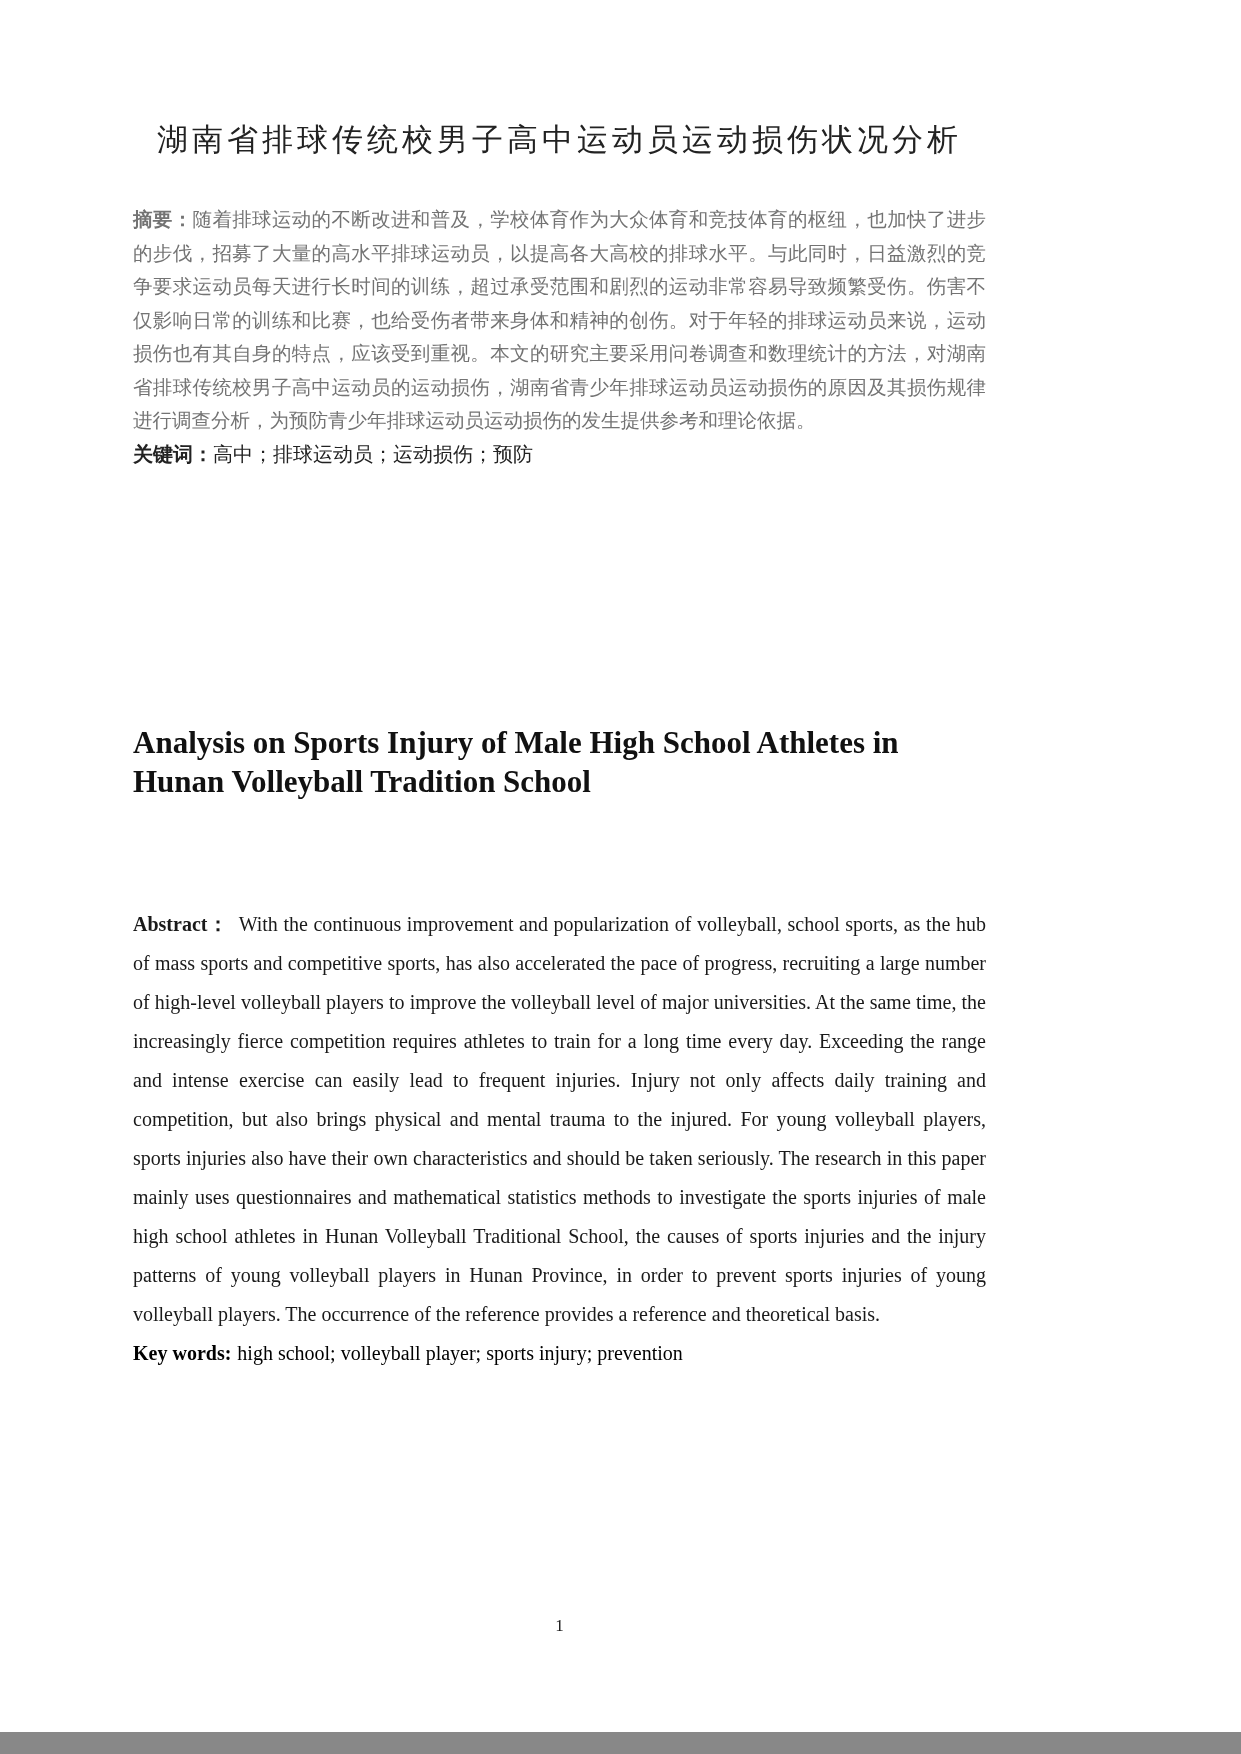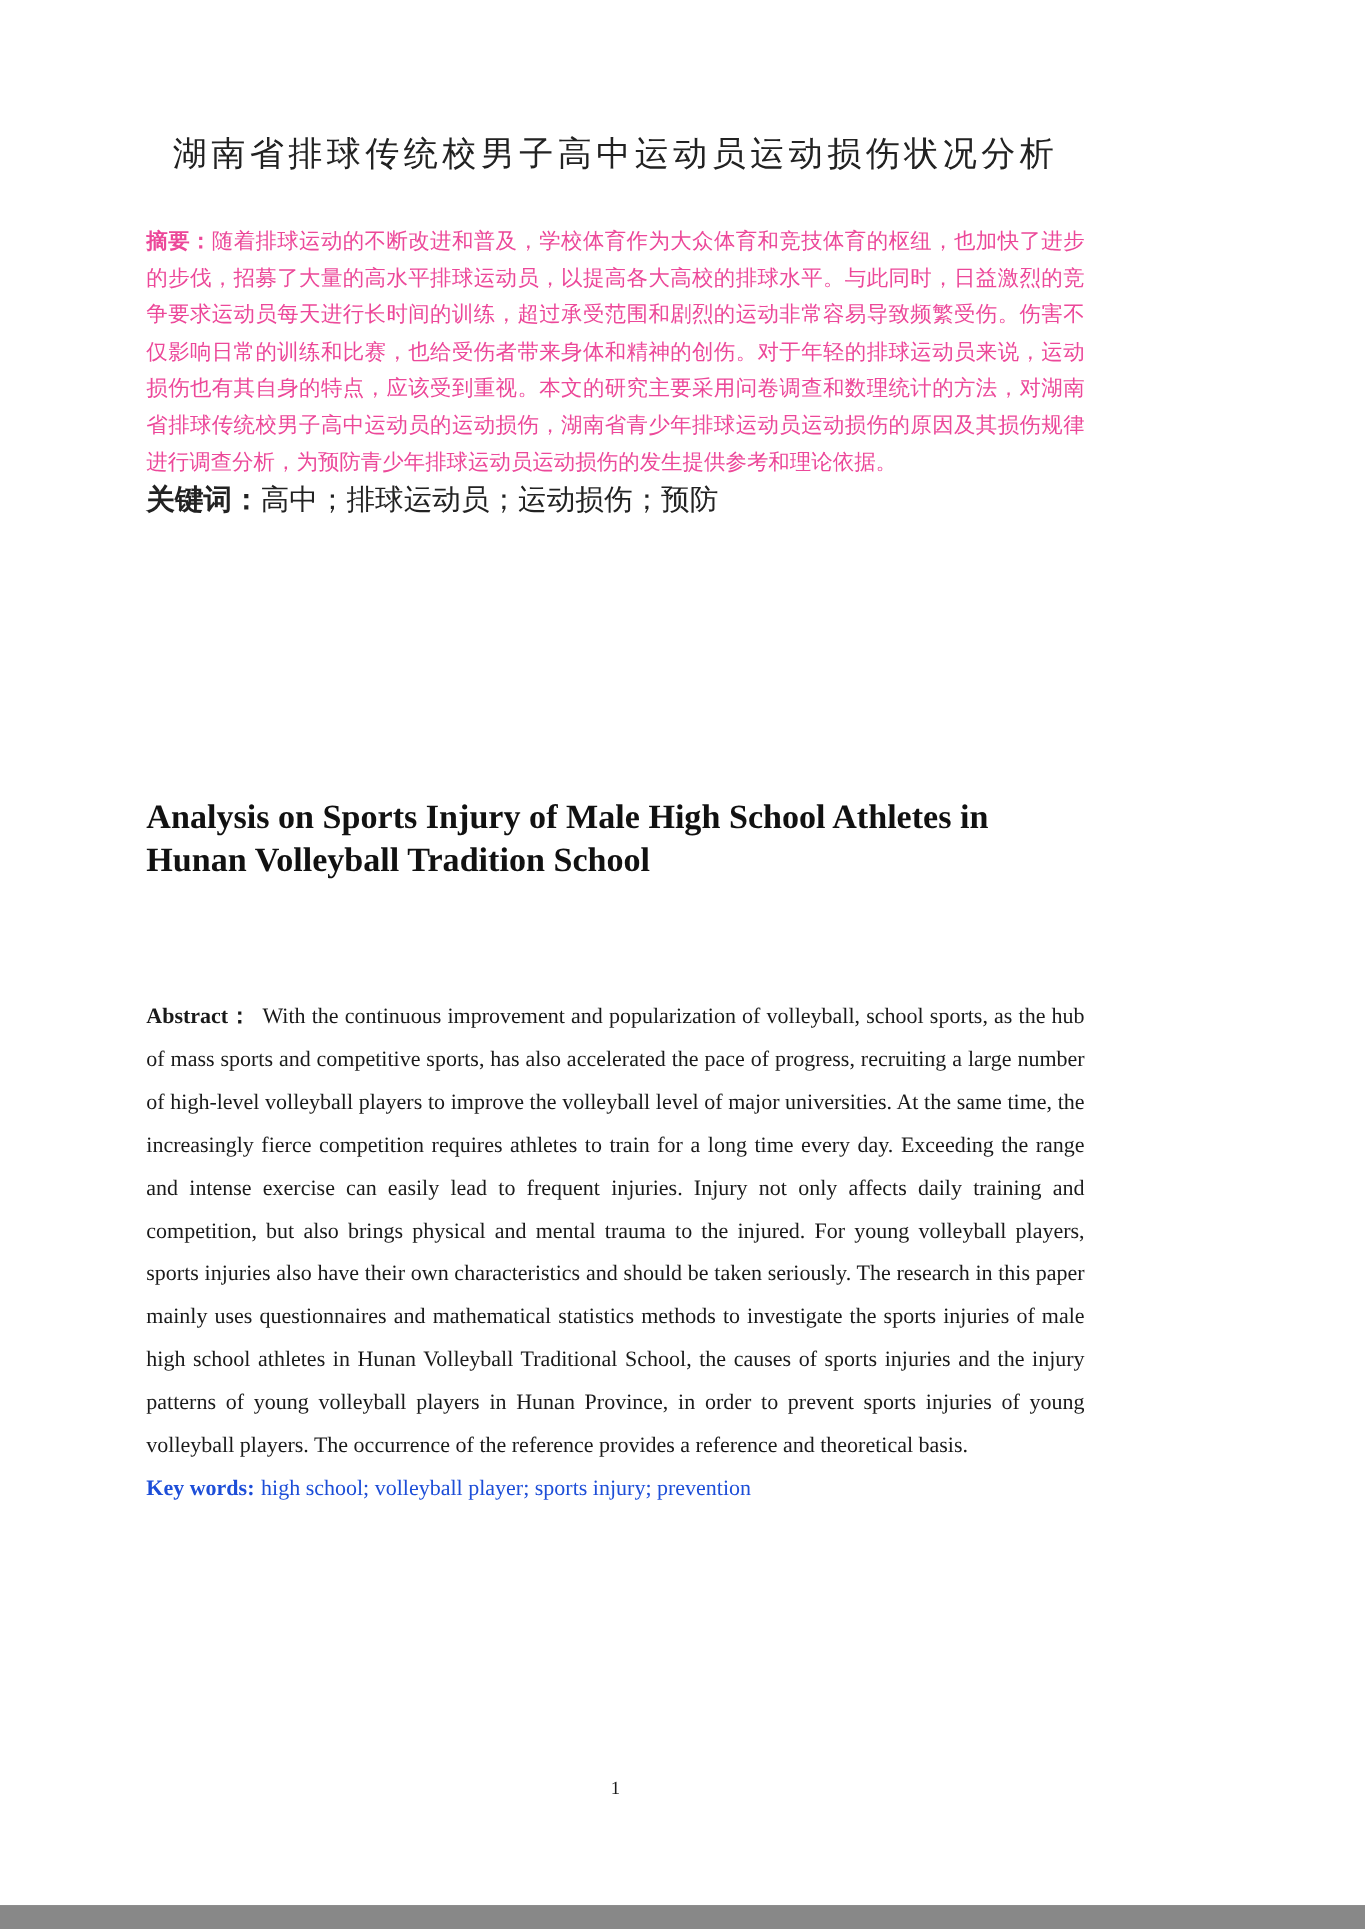--- a/index.html
+++ b/index.html
@@ -32,28 +32,28 @@
     letter-spacing: 4px;
     color: #222;
     line-height: 1.4;
   }
   .abstract-zh {
     margin-top: 42px;
     font-size: 19.5px;
     line-height: 33.5px;
     text-align: justify;
     text-justify: inter-ideograph;
-    color: #ec4899;
+    color: #737373;
   }
   .abstract-zh .label,
   .keywords-zh .label {
     font-weight: 700;
   }
   .keywords-zh {
-    font-size: 26px;
+    font-size: 20px;
     line-height: 33.5px;
     color: #222;
   }
   .title-en {
     margin-top: 252px;
     font-size: 31px;
     line-height: 39px;
     color: #111;
   }
   .abstract-en {
@@ -66,21 +66,21 @@
   .abstract-en .label,
   .keywords-en .label {
     font-weight: 700;
   }
   .abstract-en .label {
     margin-right: 10px;
   }
   .keywords-en {
     font-size: 20px;
     line-height: 39px;
-    color: #1d4ed8;
+    color: #000000;
   }
   .keywords-en .label {
     margin-right: 6px;
   }
   .page-number {
     position: absolute;
     left: 0;
     top: 1616px;
     width: 853px;
     text-align: center;

